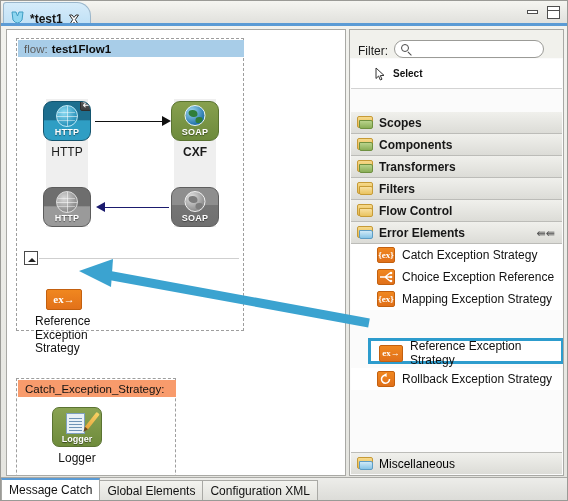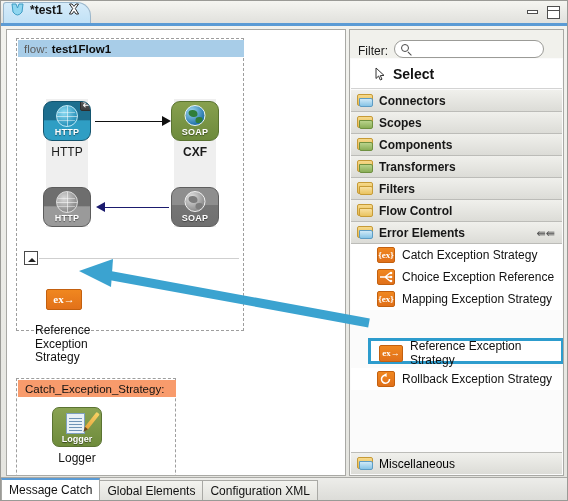--- a/index.html
+++ b/index.html
@@ -13,21 +13,21 @@
   #app{position:relative;width:568px;height:501px;
        background:linear-gradient(#f3f3ef,#e4e4df);
        border:1px solid #9a9a96;box-sizing:border-box;}
 
   
   .tabstrip{position:absolute;left:0;top:0;width:566px;height:25px;
      background:linear-gradient(#f5f5f1,#dededa);}
   .tabstrip:after{content:"";position:absolute;left:0;bottom:0;width:100%;height:3px;
      background:#5b9bd5;}
   .edtab{position:absolute;left:2px;top:1px;height:24px;padding:0 10px 0 6px;
-     display:flex;align-items:flex-start;gap:5px;
+     display:flex;align-items:flex-end;gap:5px;
      background:linear-gradient(#d6ecfa,#bedff5);
      border-top-left-radius:3px;border-top-right-radius:14px;
      border:1px solid #9bb7cc;border-bottom:none;box-sizing:border-box;}
   .mule-ico{width:15px;height:15px;position:relative;flex:none;}
   .tabname{font-size:12px;color:#141414;font-weight:600;letter-spacing:0px;}
   .closex{width:12px;height:12px;position:relative;cursor:pointer;}
   .wbtns{position:absolute;right:6px;top:5px;display:flex;gap:7px;align-items:center;}
   .wbtn{width:14px;height:13px;position:relative;}
   .wbtn .min{position:absolute;left:1px;top:4px;width:11px;height:4px;
       border:1px solid #4e4e4e;background:#fff;box-sizing:border-box;}
@@ -100,21 +100,21 @@
      border-left:4px solid transparent;border-right:4px solid transparent;
      border-bottom:4px solid #222;}
   .hrule{position:absolute;left:22px;top:219px;width:200px;height:1px;background:#cfcfcf;}
 
   .exico{width:36px;height:21px;border-radius:2px;
      background:linear-gradient(#f0871f,#e2711a);border:1px solid #c3600f;box-sizing:border-box;
      position:relative;}
   .exico span{position:absolute;left:0;top:0;width:100%;line-height:19px;text-align:center;
      color:#fff;font-size:11px;font-weight:bold;font-family:"Liberation Serif",serif;}
   .reflbl{position:absolute;left:22px;top:285px;width:80px;font-size:12px;color:#111;
-     line-height:13.5px;margin-top:9px;}
+     line-height:13.5px;}
 
   
   .catchbox{position:absolute;left:9px;top:348px;width:160px;height:115px;
      border:1px dashed #9e9e9e;box-sizing:border-box;background:#fff;}
   .catchhdr{position:absolute;left:1px;top:1px;width:158px;height:17px;
      background:#f89b6c;display:flex;align-items:center;padding-left:7px;box-sizing:border-box;
      font-size:11.5px;color:#121212;}
   .logger{position:absolute;left:35px;top:28px;width:50px;height:40px;border-radius:7px;
      background:linear-gradient(#8aa353,#6e8b3b);border:1px solid #5a7331;box-sizing:border-box;}
   .lgsheet{position:absolute;left:13px;top:5px;width:19px;height:21px;background:#e9f1f8;
@@ -139,21 +139,21 @@
   .mag{position:absolute;left:6px;top:3px;width:8px;height:8px;border:1.4px solid #4a4a4a;
      border-radius:50%;box-sizing:border-box;}
   .mag:after{content:"";position:absolute;right:-4px;bottom:-3px;width:5px;height:1.4px;
      background:#4a4a4a;transform:rotate(45deg);}
   .sinput{position:absolute;left:20px;top:1px;width:122px;height:14px;border:0;outline:0;
      font-size:11px;background:transparent;font-family:"Liberation Sans",sans-serif;}
 
   .selrow{position:absolute;left:1px;top:29px;width:211px;height:30px;background:#fff;
      border-bottom:1px solid #d3d3d3;display:flex;align-items:center;padding-left:24px;box-sizing:border-box;gap:7px;}
   .cursor-ic{width:11px;height:14px;position:relative;}
-  .selrow .t{font-size:14px;color:#121212;font-weight:bold;}
+  .selrow .t{font-size:10px;color:#121212;font-weight:bold;}
 
   .grp{position:absolute;left:1px;width:211px;height:22px;
      background:linear-gradient(#f0f0ec,#dcdcd7);border-bottom:1px solid #bcbcb8;
      display:flex;align-items:center;padding-left:6px;box-sizing:border-box;gap:6px;cursor:default;}
   .grp .t{font-size:12px;color:#171717;font-weight:bold;}
   .folder{width:16px;height:13px;position:relative;flex:none;}
   .folder .bk{position:absolute;left:0;top:0;width:16px;height:12px;border-radius:2px;
      background:linear-gradient(#f6d98a,#e7b94f);border:1px solid #c69a36;box-sizing:border-box;}
   .folder .fr{position:absolute;left:2px;top:4px;width:14px;height:9px;border-radius:0 2px 2px 2px;}
 
@@ -312,27 +312,20 @@
 
     <div class="selrow">
       <span class="cursor-ic">
         <svg width="11" height="14" viewBox="0 0 11 14">
           <path d="M1 1 L1 11.5 L3.6 9 L5.3 13 L7 12.2 L5.3 8.6 L9 8.4 Z" fill="#ffffff" stroke="#333" stroke-width="1" stroke-linejoin="round"></path>
         </svg>
       </span>
       <span class="t">Select</span>
     </div>
 
-    <div class="grp" style="top:60px;">
-      <span class="folder">
-        <i class="bk"></i>
-          <i class="fr" style="background:linear-gradient(#cfe9f7,#86c4e6);border:1px solid #5d9cc4;box-sizing:border-box;"></i>
-      </span>
-      <span class="t">Connectors</span>
-    </div>
     <div class="grp" style="top:82px;">
       <span class="folder">
         <i class="bk"></i>
           <i class="fr" style="background:linear-gradient(#b9d38c,#8aae57);border:1px solid #6f9140;box-sizing:border-box;"></i>
       </span>
       <span class="t">Scopes</span>
     </div>
     <div class="grp" style="top:104px;">
       <span class="folder">
         <i class="bk"></i>

